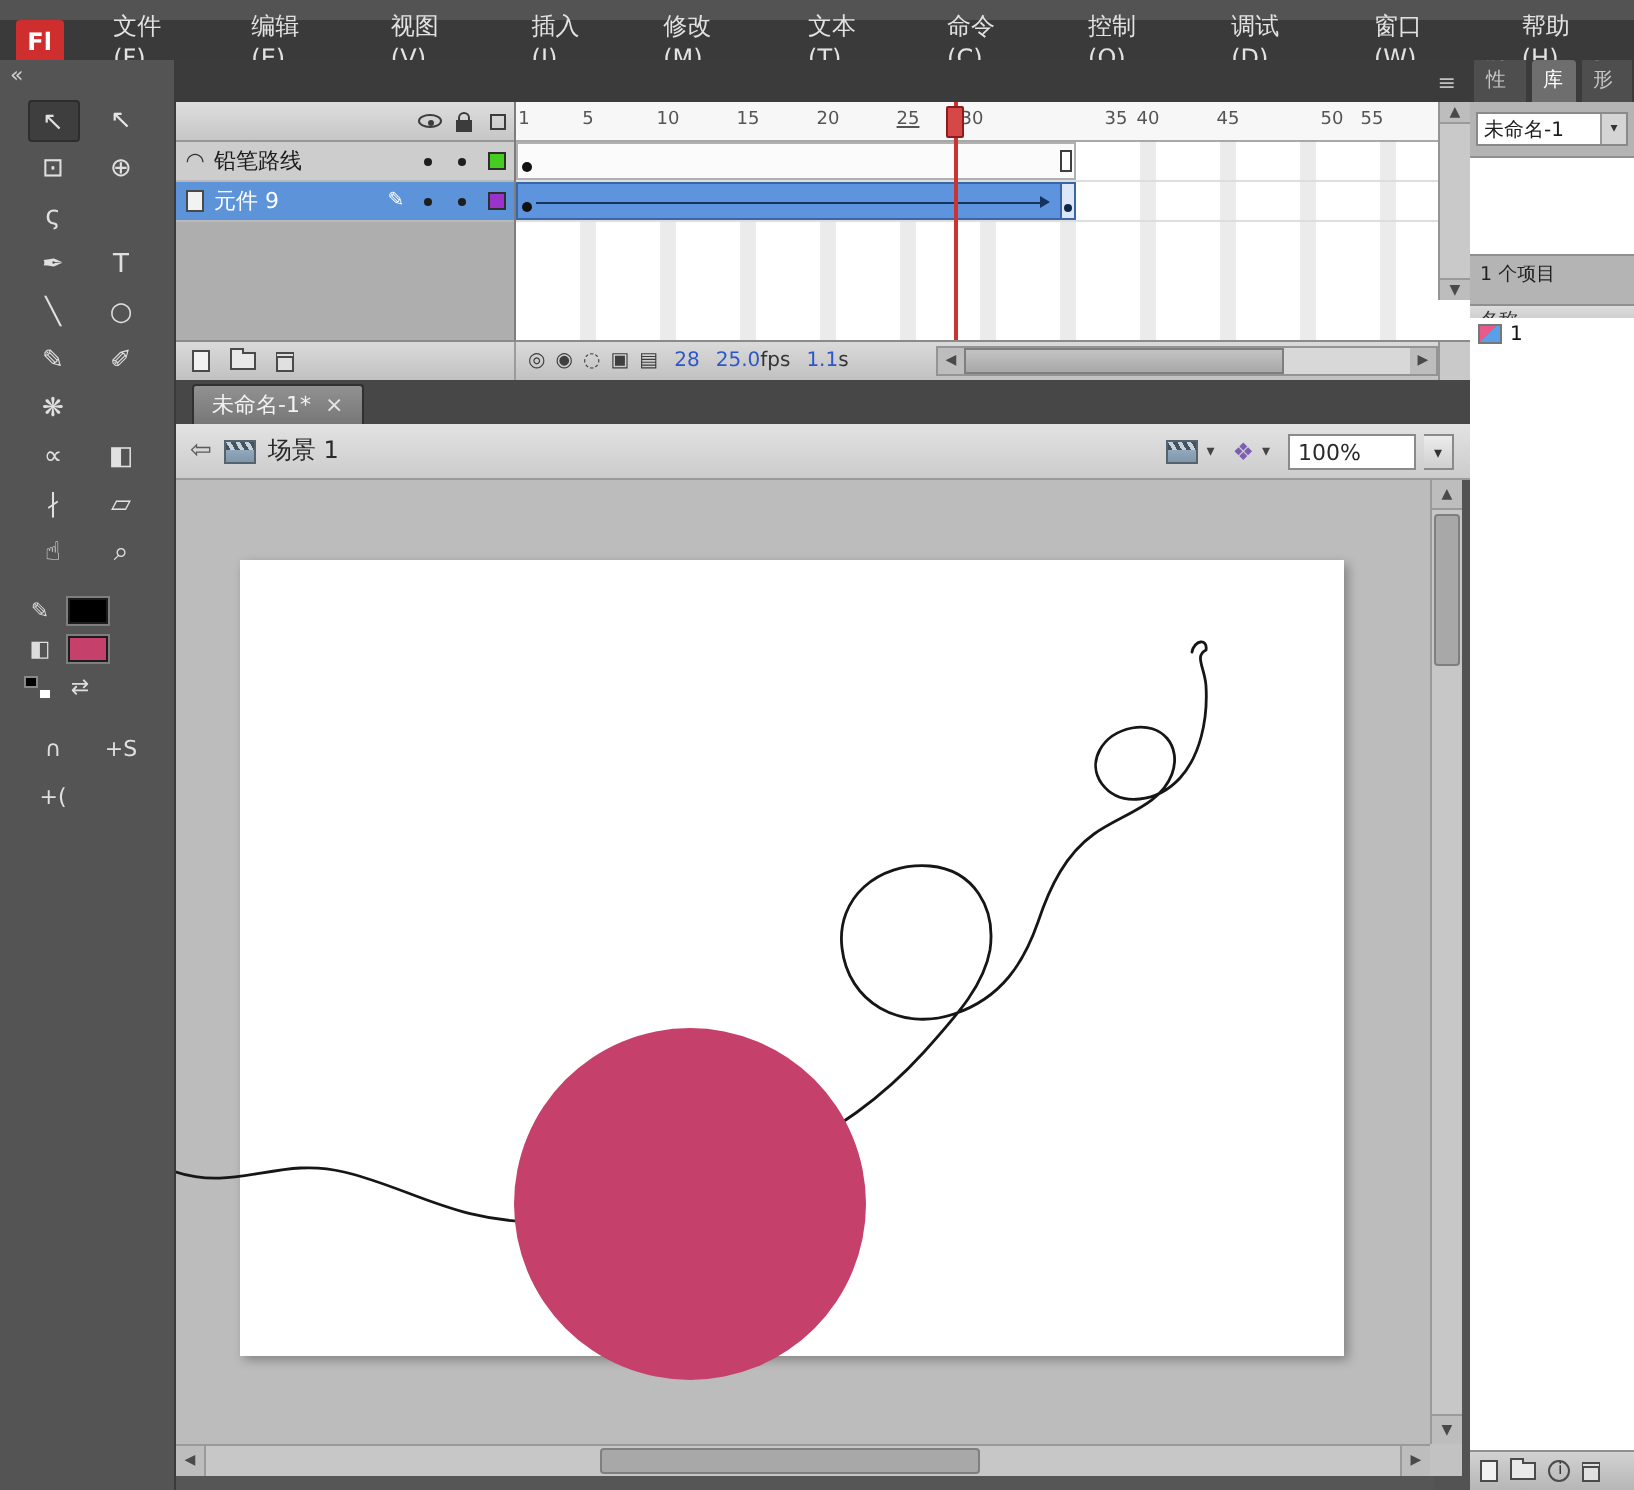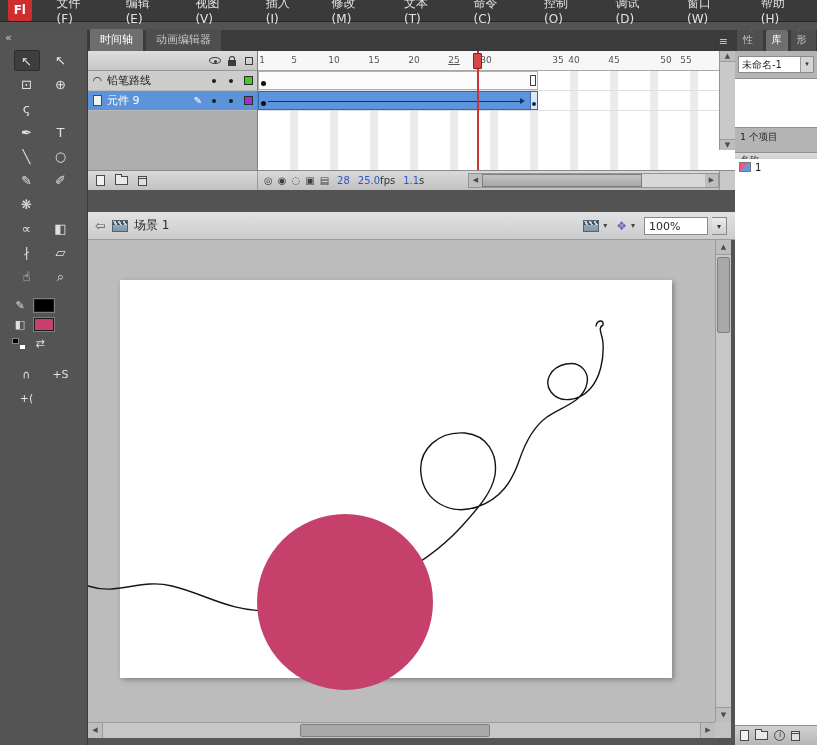--- a/index.html
+++ b/index.html
@@ -1,20 +1,20 @@
 <!DOCTYPE html>
 <html><head>
 <meta charset="utf-8">
 <style>
   *{box-sizing:border-box;margin:0;padding:0}
   html,body{width:817px;height:745px;overflow:hidden}
   .app{position:relative;width:817px;height:745px;background:#535353;font-family:"DejaVu Sans",sans-serif;-webkit-user-select:none;user-select:none}
 
   
-  .menubar{position:absolute;left:0;top:0;width:817px;height:22px;background:#3a3a3a;border-bottom:1px solid #262626;display:flex;align-items:flex-end}
+  .menubar{position:absolute;left:0;top:10px;width:817px;height:22px;background:#3a3a3a;border-bottom:1px solid #262626;display:flex;align-items:center}
   .fl-logo{width:24px;height:22px;margin:0 10px 0 8px;background:#cf2e2e;color:#fff;font-size:12px;font-weight:bold;display:flex;align-items:center;justify-content:center;border-radius:2px}
   .menu-items{display:flex;height:100%;align-items:center}
   .menu-item{padding:0 15px;font-size:12px;color:#e2e2e2;height:100%;display:flex;align-items:center;cursor:default}
 
   
   .toolbar{position:absolute;left:0;top:30px;width:88px;bottom:0;background:#545454;border-right:1px solid #3a3a3a}
   .tb-header{height:16px;color:#cfcfcf;font-size:11px;padding:1px 0 0 5px}
   .tools-grid{display:grid;grid-template-columns:26px 26px;gap:3px 8px;justify-content:center;margin-top:4px}
   .tool{height:21px;line-height:21px;text-align:center;font-size:13px;color:#e0e0e0;cursor:default}
   .tool.pressed{background:#3e3e3e;border:1px solid #2d2d2d;border-radius:2px}
@@ -204,24 +204,20 @@
     </div>
     <div class="tools-grid options">
         <div class="tool">∩</div>
         <div class="tool">+S</div>
         <div class="tool">+(</div>
       </div>
   </div>
 
   <div class="timeline">
     <div class="tl-tabs">
-      <div class="tl-tabs-list">
-          <div class="tl-tab active">时间轴</div>
-          <div class="tl-tab">动画编辑器</div>
-        </div>
       <span class="panel-menu">≡</span>
     </div>
     <div class="tl-body">
       <div class="layer-panel">
         <div class="layer-header">
           <span class="lh-col">
               <span class="mi-eye"></span>
             </span>
           <span class="lh-col">
               <span class="mi-lock"></span>
@@ -326,20 +322,26 @@
         <span class="sb-btn">◀</span>
         <div class="ts-track">
             <div class="ts-thumb"></div>
           </div>
         <span class="sb-btn">▶</span>
       </div>
       <div class="ts-corner"></div>
     </div>
   </div>
 
+  <div class="doc-tabbar">
+    <div class="doc-tab">
+      <span>未命名-1*</span>
+      <span class="tab-close">×</span>
+    </div>
+  </div>
 
   <div class="edit-bar">
     <span class="back">⇦</span>
     <span class="mini-clapper"></span>
     <span class="scene-label">场景 1</span>
     <div class="eb-right">
       <span class="mini-clapper"></span>
       <span class="eb-drop">▾</span>
       <span class="sym-glyph">❖</span>
       <span class="eb-drop">▾</span>

